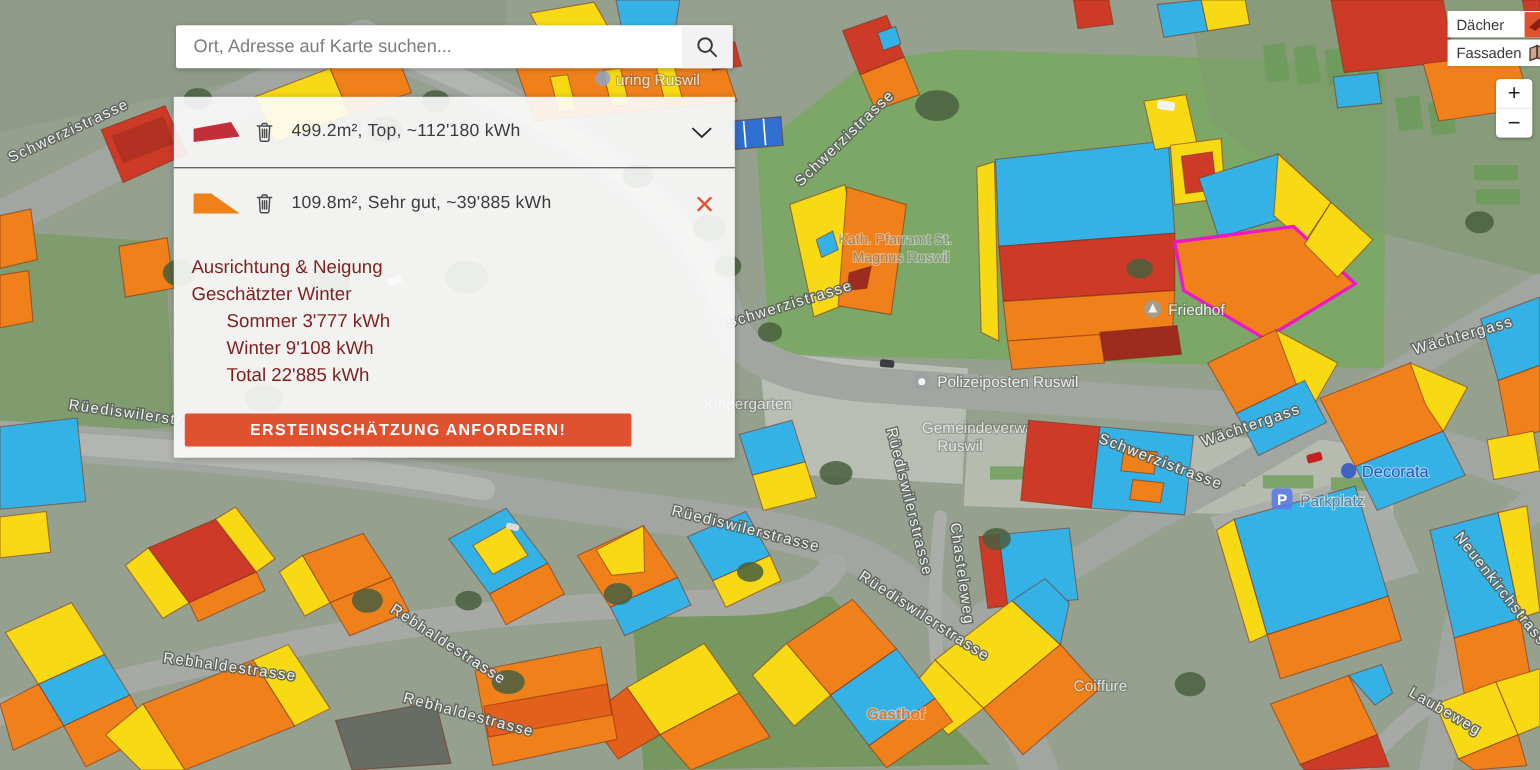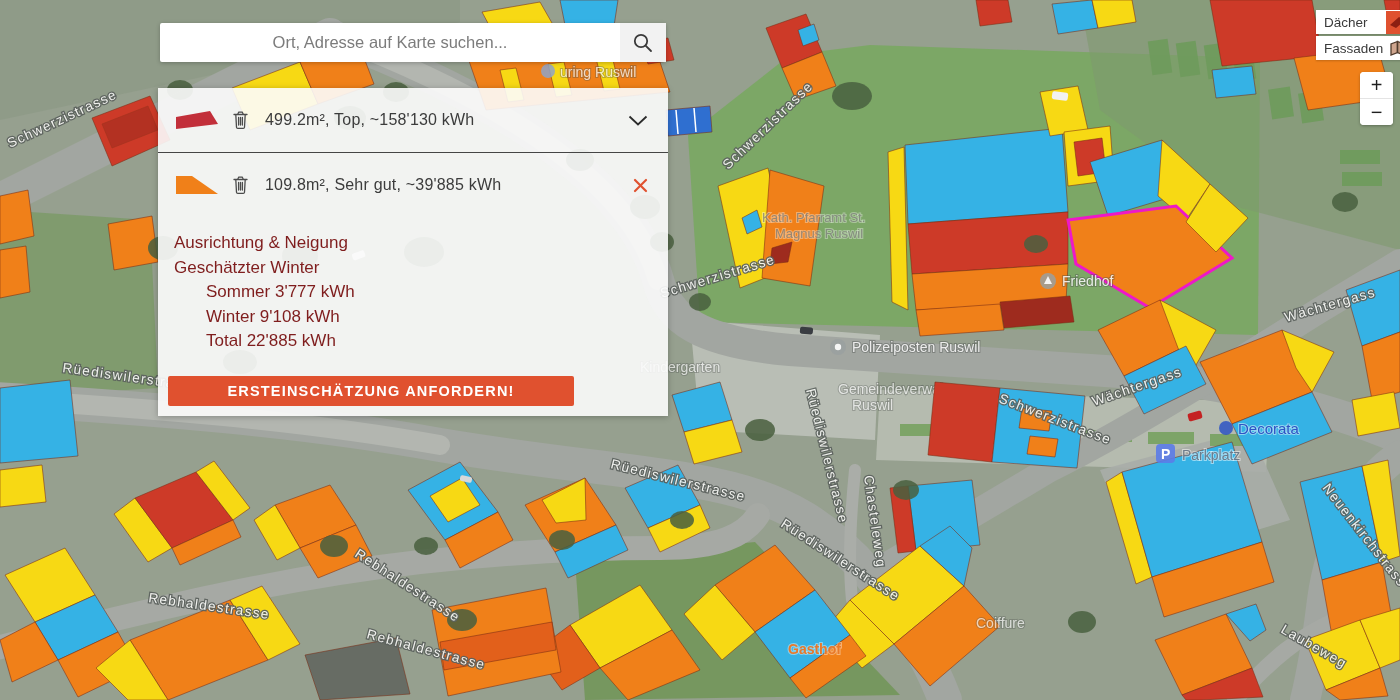--- a/index.html
+++ b/index.html
@@ -21,21 +21,21 @@
   .poi{fill:rgba(255,255,255,.85);stroke:rgba(75,80,77,.4);stroke-width:2px;paint-order:stroke;font-size:14px;}
   .poi-faint{fill:rgba(120,122,118,.75);stroke:rgba(255,255,255,.35);stroke-width:2px;paint-order:stroke;font-size:13px;}
   .poi-orange{fill:#e8792a;font-size:14px;font-weight:bold;stroke:rgba(255,255,255,.4);stroke-width:2px;paint-order:stroke;}
   .poi-blue{fill:#2d53c4;font-size:15px;stroke:rgba(255,255,255,.45);stroke-width:2px;paint-order:stroke;}
   .poi-park{fill:rgba(104,118,134,.95);font-size:14px;stroke:rgba(255,255,255,.5);stroke-width:2px;paint-order:stroke;}
 
   
   .search-bar{position:absolute;left:160px;top:23px;width:506px;height:39px;background:#fff;
     border-radius:2px;box-shadow:0 1px 4px rgba(0,0,0,.25);display:flex;align-items:stretch;}
   .search-bar input{flex:1;border:0;outline:none;padding:0 16px;font-size:16.5px;color:#444;
-    font-family:"Liberation Sans",sans-serif;background:transparent;text-align:center;}
+    font-family:"Liberation Sans",sans-serif;background:transparent;}
   .search-bar input::placeholder{color:#7c7c7c;}
   .search-btn{width:46px;border:0;background:#f2f2f2;cursor:pointer;display:flex;align-items:center;justify-content:center;}
 
   
   .panel{position:absolute;left:158px;top:88px;width:510px;background:rgba(252,252,252,.9);
     box-shadow:0 1px 6px rgba(0,0,0,.25);}
   .roof-row{display:flex;align-items:center;height:64px;padding:0 16px;}
   .roof-row .shape{width:46px;height:24px;flex:0 0 auto;}
   .trash-btn{border:0;background:transparent;cursor:pointer;margin-left:8px;padding:4px;display:flex;}
   .roof-row .summary{font-size:16px;color:#3c3c3c;margin-left:12px;flex:1;letter-spacing:.2px;}
@@ -353,21 +353,21 @@
 
     <div class="roof-row">
       <svg class="shape" viewBox="0 0 46 24">
         <polygon points="2,9 36,3 44,16 2,21" fill="var(--icon-red)"></polygon>
       </svg>
       <button class="trash-btn">
         <svg width="17" height="19" viewBox="0 0 17 19">
           <path d="M6,2.5 L6.8,1.2 L10.2,1.2 L11,2.5 M2,3.5 H15 M3.8,3.5 L4.5,16.2 Q4.6,17.4 5.8,17.4 H11.2 Q12.4,17.4 12.5,16.2 L13.2,3.5 M6.6,6.5 V14 M8.5,6.5 V14 M10.4,6.5 V14" fill="none" stroke="#4b4b4b" stroke-width="1.3" stroke-linecap="round"></path>
         </svg>
       </button>
-      <span class="summary">499.2m², Top, ~158'130 kWh</span>
+      <span class="summary">499.2m², Top, ~112'180 kWh</span>
       <button class="right-btn">
         <svg width="20" height="11" viewBox="0 0 20 11">
           <polyline points="1.5,1.5 10,9.5 18.5,1.5" fill="none" stroke="#2b2b2b" stroke-width="1.8"></polyline>
         </svg>
       </button>
     </div>
 
     <div class="divider"></div>
 
     <div class="roof-row">

